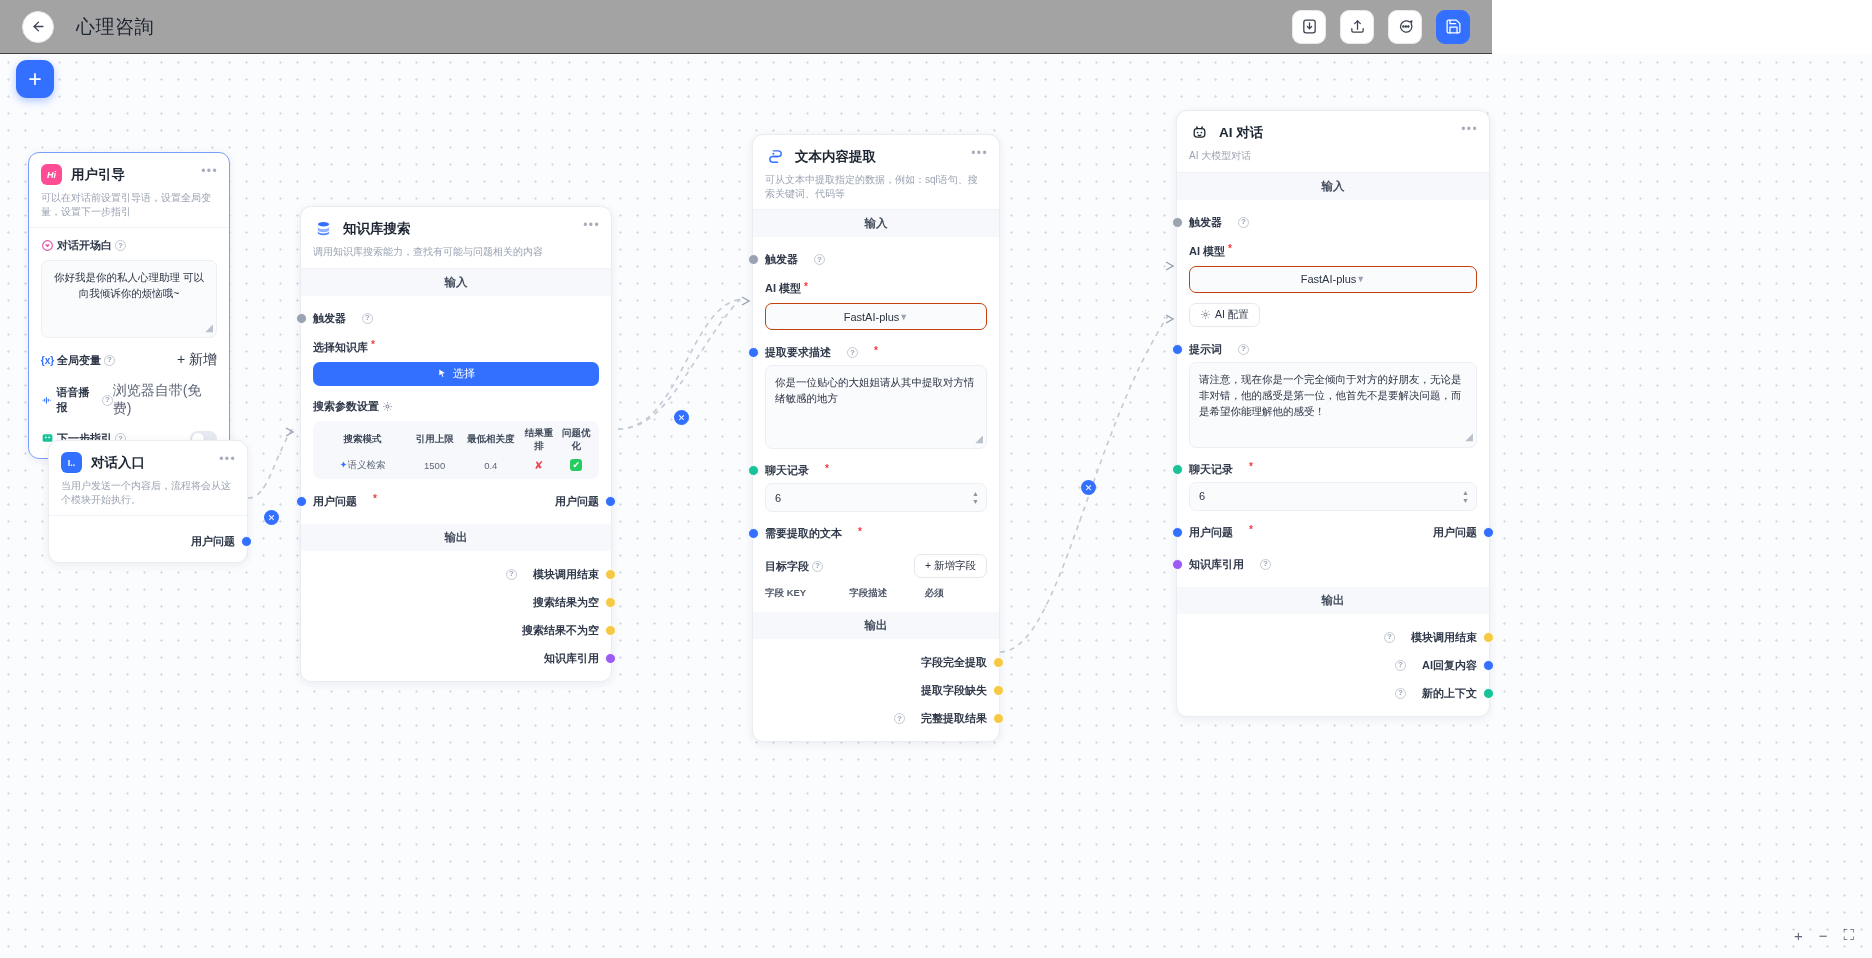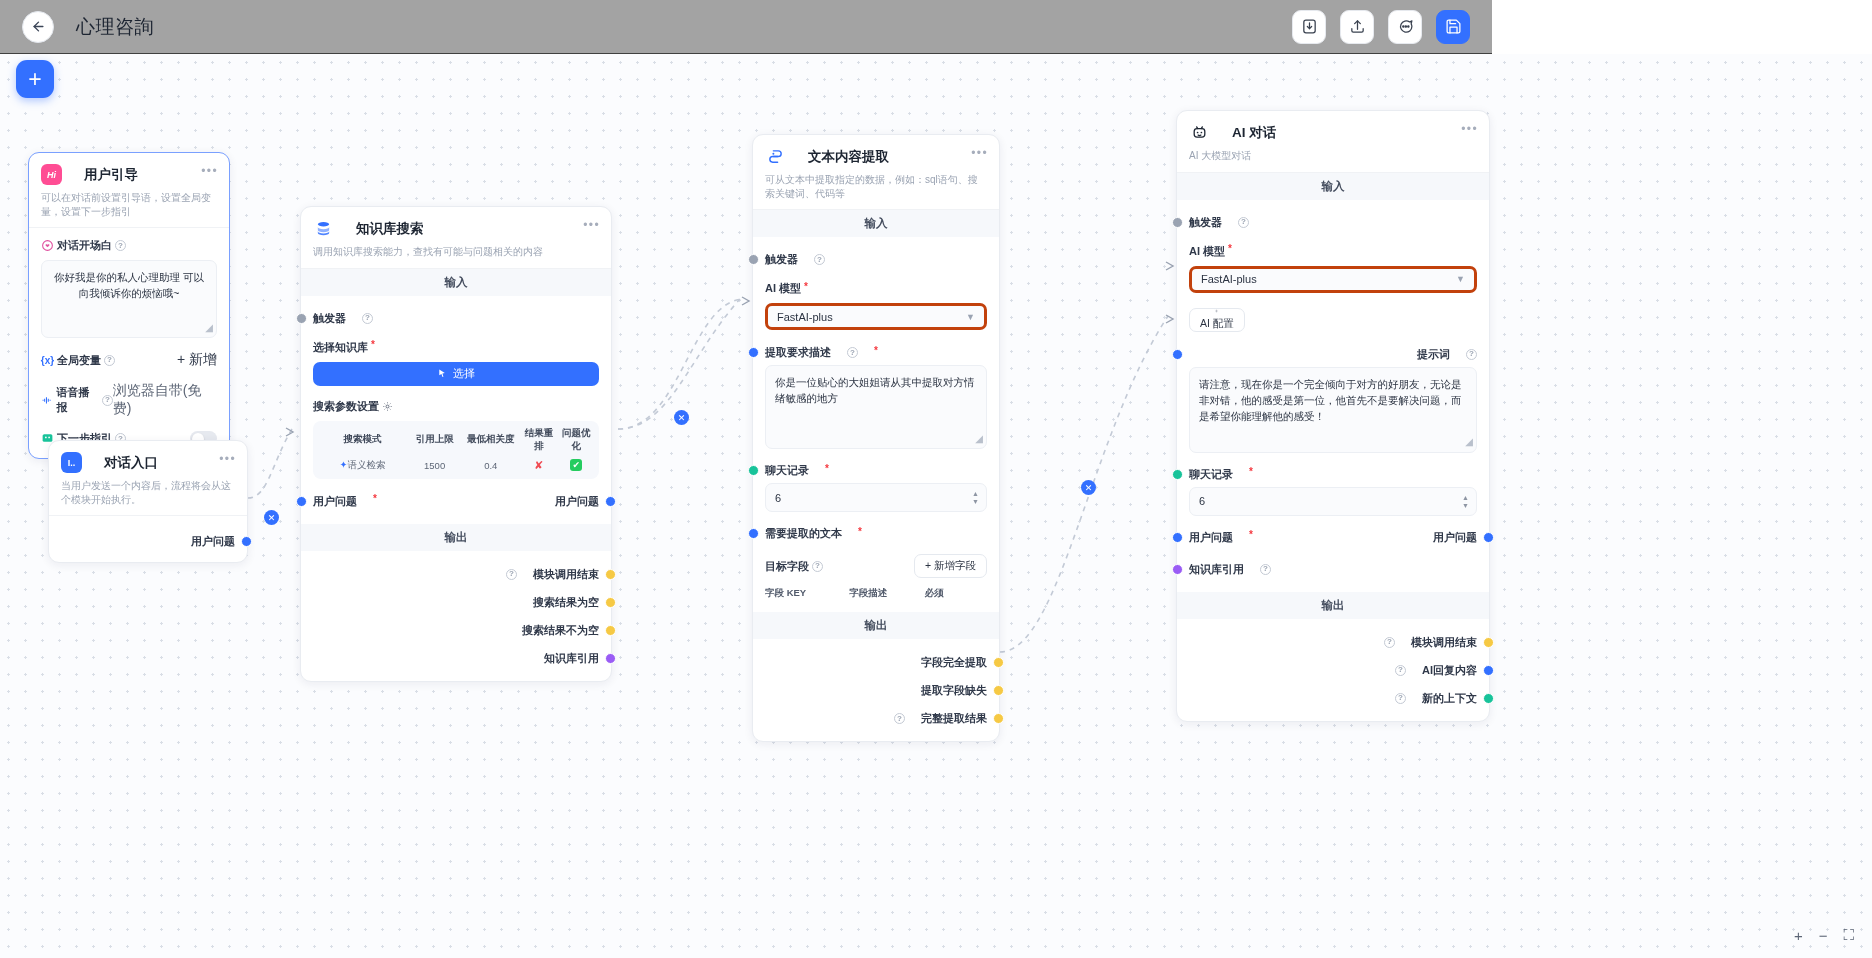--- a/index.html
+++ b/index.html
@@ -58,21 +58,21 @@
 
   
   .node {
     position: absolute; background: #fff; border-radius: 11px;
     border: 1px solid #e9ecf1;
     box-shadow: 0 2px 10px rgba(22,35,66,.07);
     z-index: 10; font-size: 11px; color: #1f2735;
   }
   .node.selected { border: 1.4px solid #7aa0ff; }
   .node-head { padding: 11px 12px 9px 12px; border-bottom: 1px solid #f0f2f5; position: relative; }
-  .node-title-row { display: flex; align-items: center; gap: 22px; }
+  .node-title-row { display: flex; align-items: center; gap: 9px; }
   .node-icon { width: 21px; height: 21px; border-radius: 6px; display: flex; align-items: center; justify-content: center; flex: 0 0 auto; }
   .node-icon svg { width: 17px; height: 17px; }
   .node-title { font-size: 13.5px; font-weight: 600; color: #1d2532; }
   .node-desc { margin-top: 6px; font-size: 10px; color: #9aa3b2; line-height: 1.35; }
   .node-dots {
     position: absolute; right: 11px; top: 12px; color: #a6adbb;
     letter-spacing: 1.4px; font-size: 12px; cursor: pointer; line-height: 1;
   }
   .section-bar {
     background: #f6f8fb; text-align: center; font-size: 11.5px;
@@ -90,42 +90,42 @@
   .row-between { display: flex; align-items: center; justify-content: space-between; }
 
   .textarea-box {
     border: 1px solid #eceff4; background: #fafbfd; border-radius: 7px;
     padding: 8px 9px; font-size: 10.5px; color: #2b3342; line-height: 1.55;
     position: relative; margin-top: 7px;
   }
   .resize-grip { position: absolute; right: 3px; bottom: 2px; color: #b9c0cc; font-size: 10px; }
 
   .select-box {
-    border: 3px solid #c2410c; background: #fafbfd; border-radius: 7px;
-    height: 27px; display: flex; align-items: center; justify-content: space-between;
+    border: 1px solid #c2410c; background: #fafbfd; border-radius: 7px;
+    height: 27px; display: flex; align-items: center; justify-content: center;
     padding: 2px 9px; font-size: 11px; color: #2b3342; margin-top: 7px;
   }
   .chev { color: #9aa3b2; font-size: 9px; }
 
   .stepper {
     border: 1px solid #eceff4; background: #fafbfd; border-radius: 7px;
     height: 29px; display: flex; align-items: center; justify-content: space-between;
     padding: 0 7px 0 9px; font-size: 11px; color: #2b3342; margin-top: 7px;
   }
   .stepper .arrows { display: flex; flex-direction: column; gap: 1px; color: #8d95a3; font-size: 7px; line-height: 1; }
 
   .blue-btn {
     background: #3370ff; color: #fff; border-radius: 7px; height: 24px;
     display: flex; align-items: center; justify-content: center; gap: 5px;
     font-size: 11px; margin-top: 7px; cursor: pointer;
   }
   .ghost-btn {
     border: 1px solid #e5e9ef; background: #fff; border-radius: 7px;
     height: 24px; display: inline-flex; align-items: center; justify-content: center;
-    gap: 4px; font-size: 10.5px; color: #2b3342; padding: 0 10px; cursor: pointer; flex-direction: column;
+    gap: 4px; font-size: 10.5px; color: #2b3342; padding: 0 10px; cursor: pointer;
   }
 
   .param-table { background: #f6f8fc; border-radius: 8px; margin-top: 7px; padding: 6px 4px 7px 4px; }
   .param-table .tr { display: flex; align-items: center; }
   .param-table .th { font-size: 9.5px; color: #414a5b; font-weight: 600; text-align: center; }
   .param-table .td { font-size: 9.5px; color: #5d6676; text-align: center; padding-top: 6px; }
   .c1 { width: 34%; } .c2 { width: 20%; } .c3 { width: 22%; } .c4 { width: 14%; } .c5 { width: 14%; }
   .x-mark { color: #f04a52; font-weight: 700; font-size: 11px; }
   .check-mark { display: inline-flex; width: 12px; height: 12px; border-radius: 3px; background: #25cc60; color: #fff; align-items: center; justify-content: center; font-size: 9px; }
 
@@ -576,21 +576,21 @@
         <div style="margin-top:10px;">
           <div class="ghost-btn">
             <svg viewBox="0 0 24 24" width="11" height="11" fill="none" stroke="#5d6676" stroke-width="2">
                 <circle cx="12" cy="12" r="3.2"></circle>
                 <path d="M12 3v2M12 19v2M3 12h2M19 12h2M5.6 5.6l1.4 1.4M17 17l1.4 1.4M18.4 5.6L17 7M7 17l-1.4 1.4"></path>
               </svg>
             <span>AI 配置</span>
           </div>
         </div>
 
-        <div class="io-row" style="margin-top:12px;justify-content:flex-end;">
+        <div class="io-row" style="margin-top:12px;">
           <span class="handle left h-blue"></span>
           <span class="io-label">
             <span>提示词</span>
             <span class="qmark">?</span>
           </span>
         </div>
         <div class="textarea-box" style="height:86px; margin-top:2px;">
           <span>请注意，现在你是一个完全倾向于对方的好朋友，无论是非对错，他的感受是第一位，他首先不是要解决问题，而是希望你能理解他的感受！</span>
           <span class="resize-grip">◢</span>
         </div>

